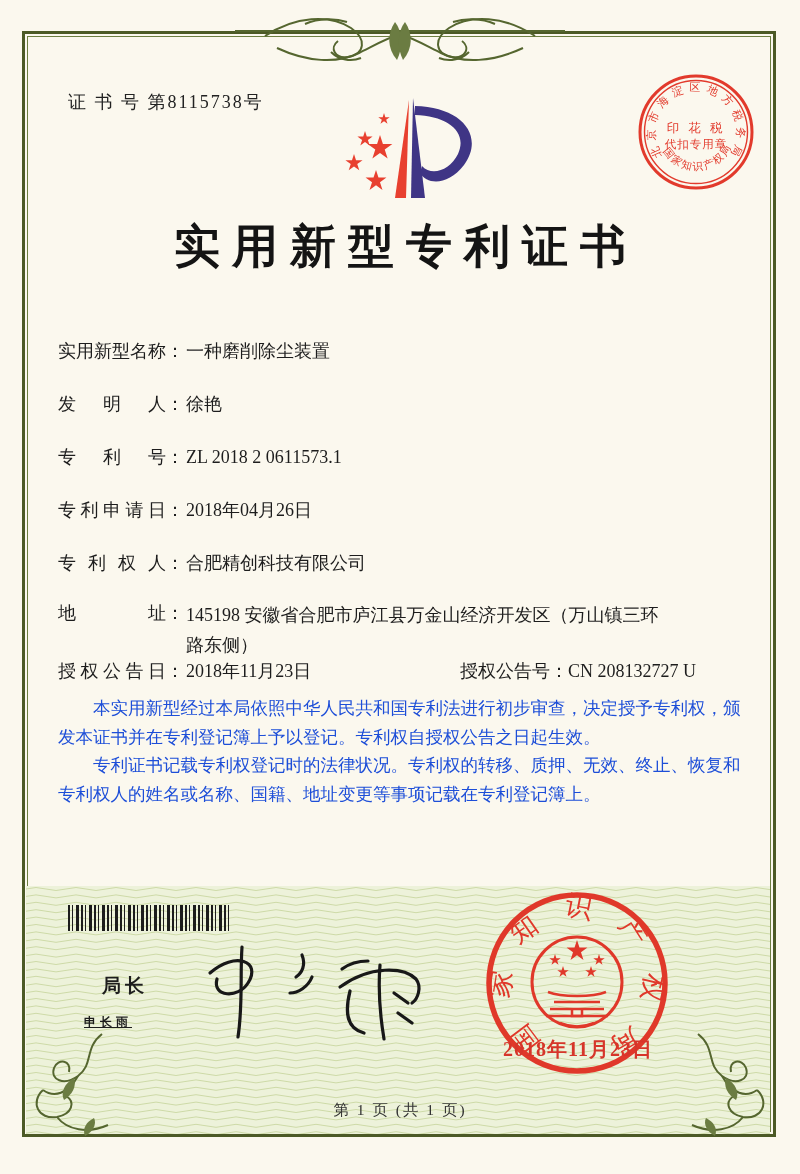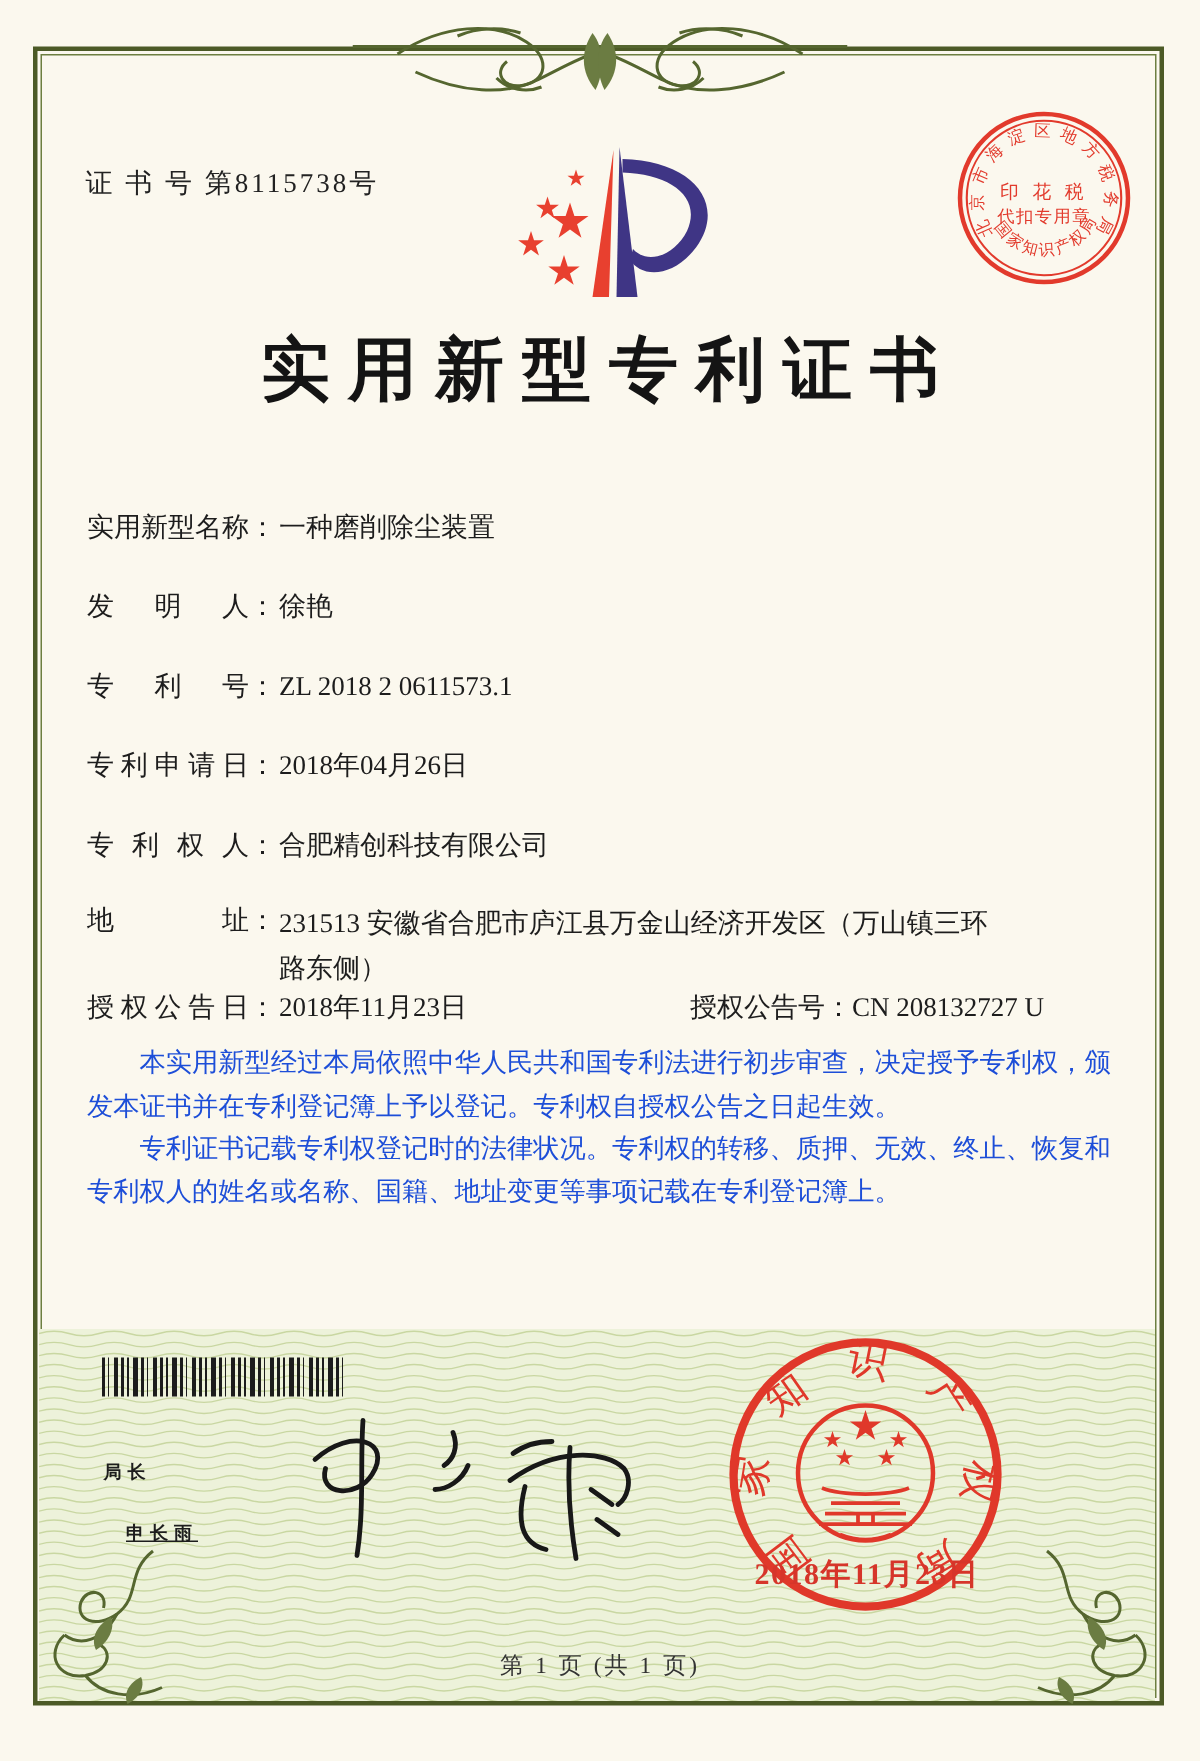--- a/index.html
+++ b/index.html
@@ -13,21 +13,21 @@
   .abs { position:absolute; }
 
   
   .frame { left:22px; top:31px; width:754px; height:1106px; border:3px solid #4c5a26; }
   .frame-inner { position:absolute; inset:2px; border:1px solid #6d7f41; }
 
   
   .waveband { left:26px; top:886px; width:744px; height:248px; }
   .waveband path { stroke:#c9d7a2; fill:none; stroke-width:.9; }
 
-  .certno { left:57px; top:90px; font-size:18px; letter-spacing:2px; color:#222;margin-top:20px; }
+  .certno { left:68px; top:90px; font-size:18px; letter-spacing:2px; color:#222; }
 
   .title { left:0; top:216px; width:100%; text-align:center; font-size:46px; font-weight:bold;
            letter-spacing:12px; padding-left:12px; color:#141414; }
 
   .fieldrow { left:58px; width:700px; font-size:18px; line-height:27px; white-space:nowrap; }
   .flabel { display:inline-block; width:108px; text-align:justify; text-align-last:justify; vertical-align:top; }
   .fcolon { display:inline-block; width:20px; vertical-align:top; }
   .fvalue { display:inline-block; vertical-align:top; }
   .row-name    { top:338px; }
   .row-inv     { top:391px; }
@@ -42,21 +42,21 @@
   .bodytext { left:58px; top:694px; width:692px; font-size:17.5px; line-height:28.5px; color:#1d4ed8; }
   .bodytext p { text-indent:2em; }
 
   .barcode { left:68px; top:905px; width:163px; height:26px;
     background:repeating-linear-gradient(90deg,
       #1c1c1c 0px,#1c1c1c 2px, transparent 2px,transparent 4px,
       #1c1c1c 4px,#1c1c1c 5px, transparent 5px,transparent 8px,
       #1c1c1c 8px,#1c1c1c 11px, transparent 11px,transparent 13px);
   }
 
-  .office-title { left:69px; top:973px; font-size:12px; font-weight:600;
+  .office-title { left:102px; top:973px; font-size:19px; font-weight:600;
                   font-family:"Liberation Sans","DejaVu Sans",sans-serif; letter-spacing:4px; }
   .office-name  { left:84px; top:1014px; font-size:12px; font-weight:600;
                   font-family:"Liberation Sans","DejaVu Sans",sans-serif; letter-spacing:4px;text-decoration:underline; }
 
   .sig { left:190px; top:935px; width:240px; height:115px; }
   .sig path { stroke:#181818; stroke-width:3.2; fill:none; stroke-linecap:round; }
 
   .sealdate { left:492px; top:1036px; width:172px; text-align:center;
               font-size:20px; font-weight:600; color:#d6352a; letter-spacing:1px; }
 
@@ -189,21 +189,21 @@
 <div class="abs fieldrow row-pno">
   <span class="flabel">专利号</span><span class="fcolon">：</span><span class="fvalue">ZL 2018 2 0611573.1</span>
 </div>
 <div class="abs fieldrow row-fdate">
   <span class="flabel">专利申请日</span><span class="fcolon">：</span><span class="fvalue">2018年04月26日</span>
 </div>
 <div class="abs fieldrow row-pat">
   <span class="flabel">专利权人</span><span class="fcolon">：</span><span class="fvalue">合肥精创科技有限公司</span>
 </div>
 <div class="abs fieldrow row-addr">
-  <span class="flabel">地址</span><span class="fcolon">：</span><span class="fvalue">231513 安徽省合肥市庐江县万金山经济开发区（万山镇三环路东侧）</span>
+  <span class="flabel">地址</span><span class="fcolon">：</span><span class="fvalue">145198 安徽省合肥市庐江县万金山经济开发区（万山镇三环路东侧）</span>
 </div>
 <div class="abs fieldrow row-grant">
   <span class="flabel">授权公告日</span><span class="fcolon">：</span><span class="fvalue">2018年11月23日</span>
   <span class="grant-no"><span>授权公告号</span><span>：</span><span>CN 208132727 U</span></span>
 </div>
 
 <div class="abs bodytext">
   <p>本实用新型经过本局依照中华人民共和国专利法进行初步审查，决定授予专利权，颁发本证书并在专利登记簿上予以登记。专利权自授权公告之日起生效。</p>
   <p>专利证书记载专利权登记时的法律状况。专利权的转移、质押、无效、终止、恢复和专利权人的姓名或名称、国籍、地址变更等事项记载在专利登记簿上。</p>
 </div>

